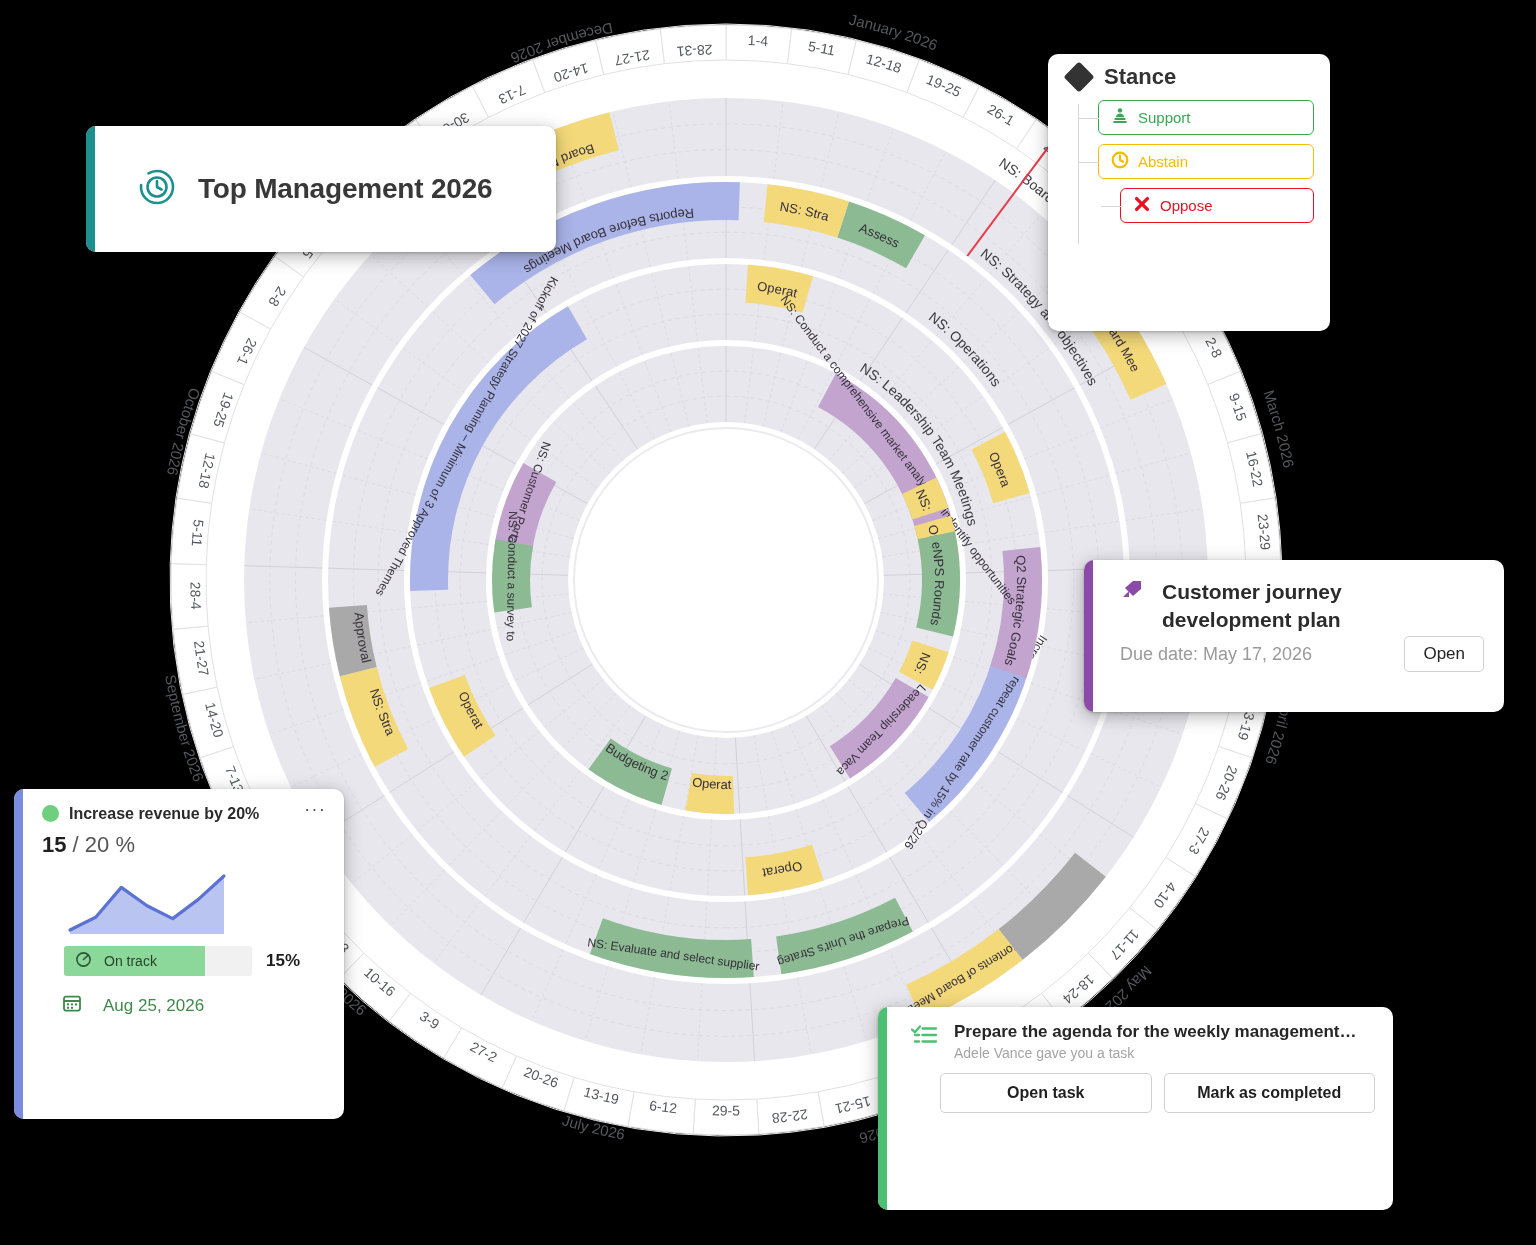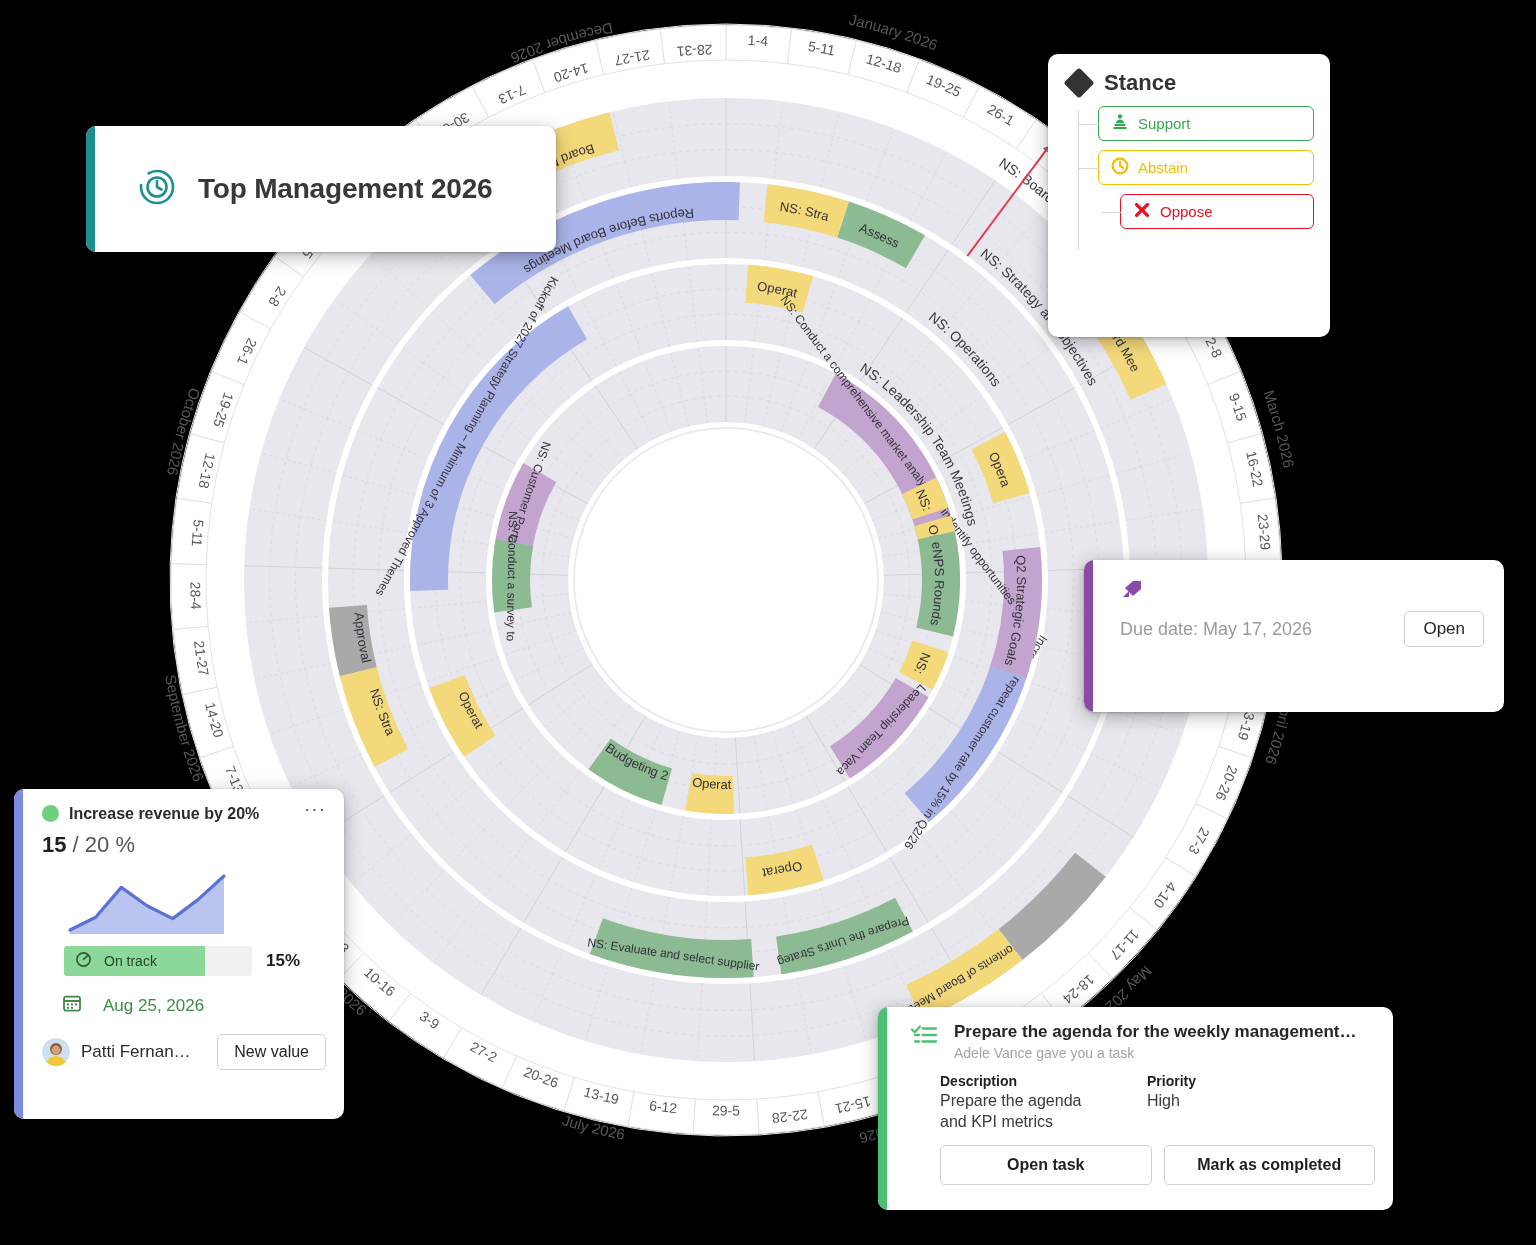--- a/index.html
+++ b/index.html
@@ -17,21 +17,21 @@
   .card .body{position:relative;}
 
   
   #title-card{left:86px;top:126px;width:470px;height:126px;}
   #title-card .accent{background:#1d8f8f;}
   #title-card .body{display:flex;align-items:center;gap:22px;
         padding:0 26px 0 52px;height:100%;box-sizing:border-box;}
   #title-card .t{font-size:28px;font-weight:bold;color:#383838;letter-spacing:-.2px;}
 
   
-  #stance-card{left:1048px;top:54px;width:250px;height:253px;padding:14px 16px 16px 16px;}
+  #stance-card{left:1048px;top:54px;width:250px;height:253px;padding:8px 16px 16px 16px;}
   .stance-head{display:flex;align-items:center;gap:14px;margin:2px 0 10px 4px;}
   .diamond{width:22px;height:22px;background:#333;transform:rotate(45deg);
            border-radius:3px;flex:none;}
   .stance-title{font-size:22px;font-weight:bold;color:#333;}
   .stance-tree{position:relative;padding-left:34px;}
   .tree-spine{position:absolute;left:14px;top:4px;width:1px;height:140px;background:#d6d6d6;}
   .opt{position:relative;display:flex;align-items:center;gap:9px;
        border:1.6px solid;border-radius:6px;height:35px;padding:0 12px;
        margin-bottom:9px;font-size:15px;box-sizing:border-box;}
   .opt::before{content:"";position:absolute;left:-20px;top:50%;width:20px;height:1px;background:#d6d6d6;}
@@ -729,20 +729,21 @@
 <div class="card" id="journey-card">
   <div class="accent"></div>
   <div class="body">
     <div class="j-head">
       <span>
         <svg width="26" height="26" viewBox="0 0 26 26">
           <path d="M5 10 L13 3 L21 3 L21 11 L13 18 Z" fill="#8b49a8"></path>
           <path d="M9 13 L3 19 L9 19 Z" fill="#8b49a8"></path>
         </svg>
       </span>
+      <div class="j-title">Customer journey development plan</div>
     </div>
     <div class="j-foot">
       <span class="j-due">Due date: May 17, 2026</span>
       <button class="j-open">Open</button>
     </div>
   </div>
 </div>
 
 <div class="card" id="kpi-card">
   <div class="accent"></div>
@@ -791,32 +792,20 @@
               <rect x="9" y="10.4" width="2" height="2"></rect>
           <rect x="13" y="10.4" width="2" height="2"></rect>
               <rect x="5" y="13.8" width="2" height="2"></rect>
           <rect x="9" y="13.8" width="2" height="2"></rect>
             </g>
         </svg>
       </span>
       <span>Aug 25, 2026</span>
     </div>
 
-    <div class="kpi-user">
-      <span class="avatar">
-        <svg width="28" height="28" viewBox="0 0 28 28">
-          <circle cx="14" cy="14" r="14" fill="#cfe0ee"></circle>
-          <path d="M3 28 Q6 18 14 18 Q22 18 25 28 Z" fill="#f2c832"></path>
-          <circle cx="14" cy="11" r="6" fill="#8c5b3f"></circle>
-          <circle cx="14" cy="12" r="4.4" fill="#d8a07c"></circle>
-        </svg>
-      </span>
-      <span class="kpi-uname">Patti Fernan…</span>
-      <button class="kpi-newval">New value</button>
-    </div>
   </div>
 </div>
 
 <div class="card" id="task-card">
   <div class="accent"></div>
   <div class="body">
     <div class="tk-head">
       <span>
         <svg width="28" height="28" viewBox="0 0 28 28">
           <path d="M2 8.5 L4.8 11.3 L10 5.5" fill="none" stroke="#4cbf72" stroke-width="2.3" stroke-linecap="round" stroke-linejoin="round"></path>
@@ -828,29 +817,19 @@
               <path d="M5 20.5 H9"></path>
           </g>
         </svg>
       </span>
       <div>
         <div class="tk-t">Prepare the agenda for the weekly management…</div>
         <div class="tk-sub">Adele Vance gave you a task</div>
       </div>
     </div>
 
-    <div class="tk-cols">
-      <div>
-        <div class="tk-lab">Description</div>
-        <div class="tk-txt">Prepare the agenda and KPI metrics</div>
-      </div>
-      <div>
-        <div class="tk-lab">Priority</div>
-        <div class="tk-txt">High</div>
-      </div>
-    </div>
 
     <div class="tk-btns">
       <button class="tk-btn">Open task</button>
       <button class="tk-btn">Mark as completed</button>
     </div>
   </div>
 </div>
 
 </body></html>

